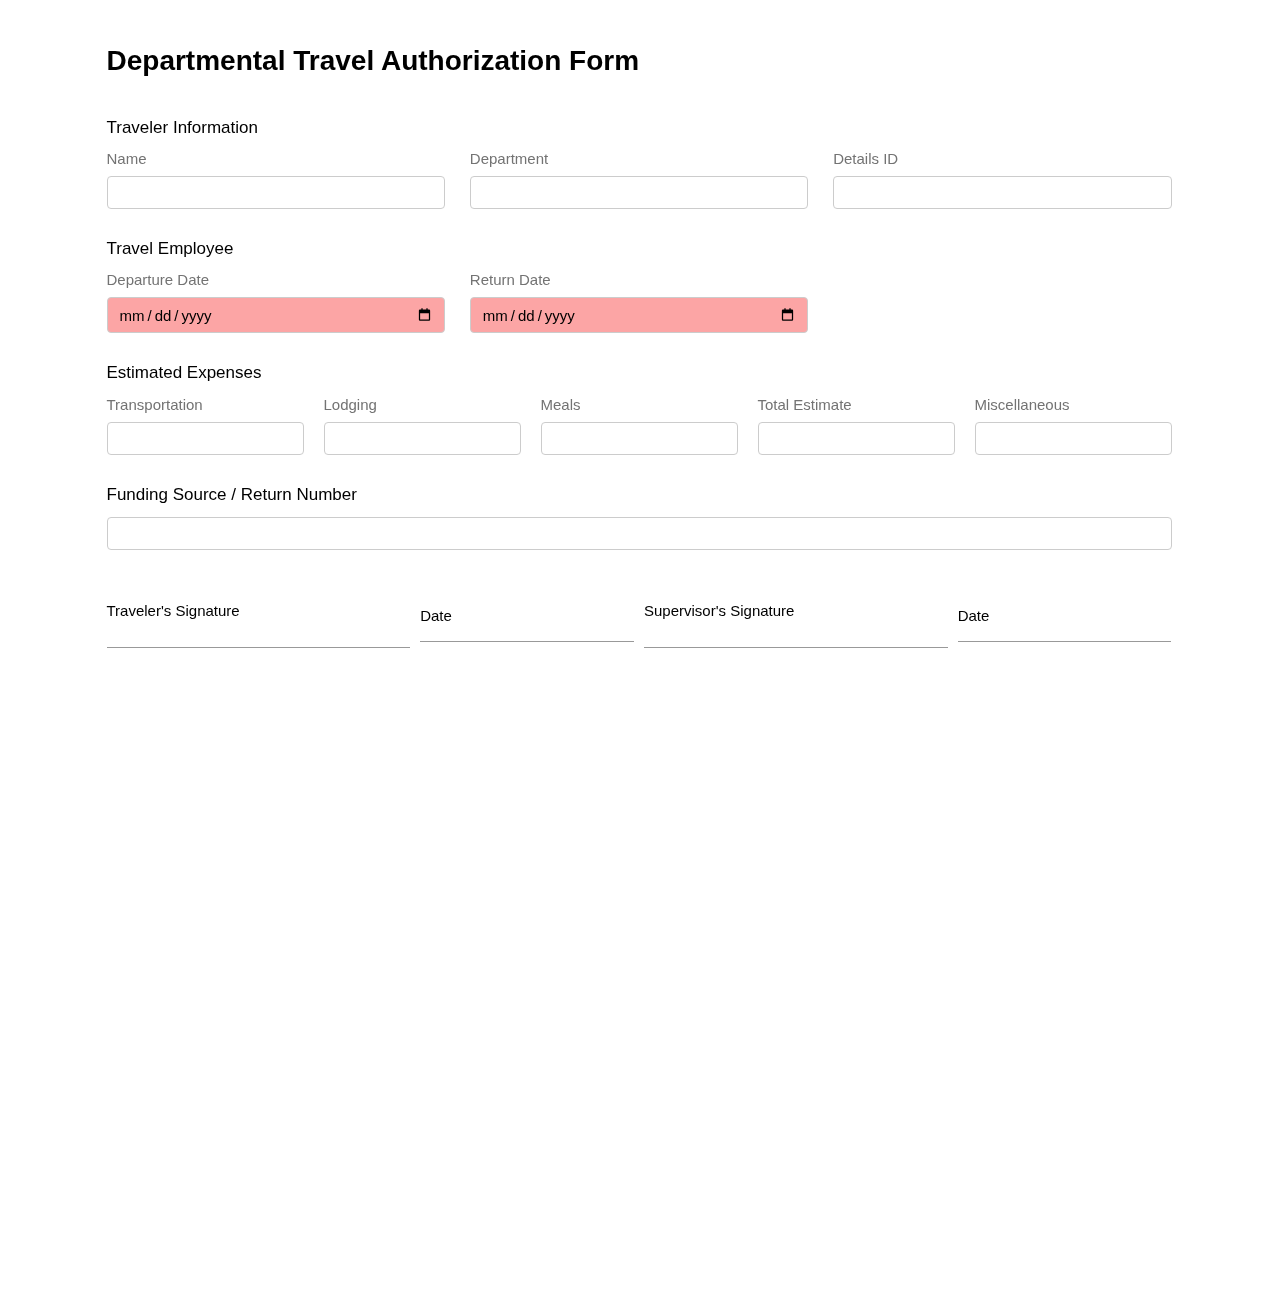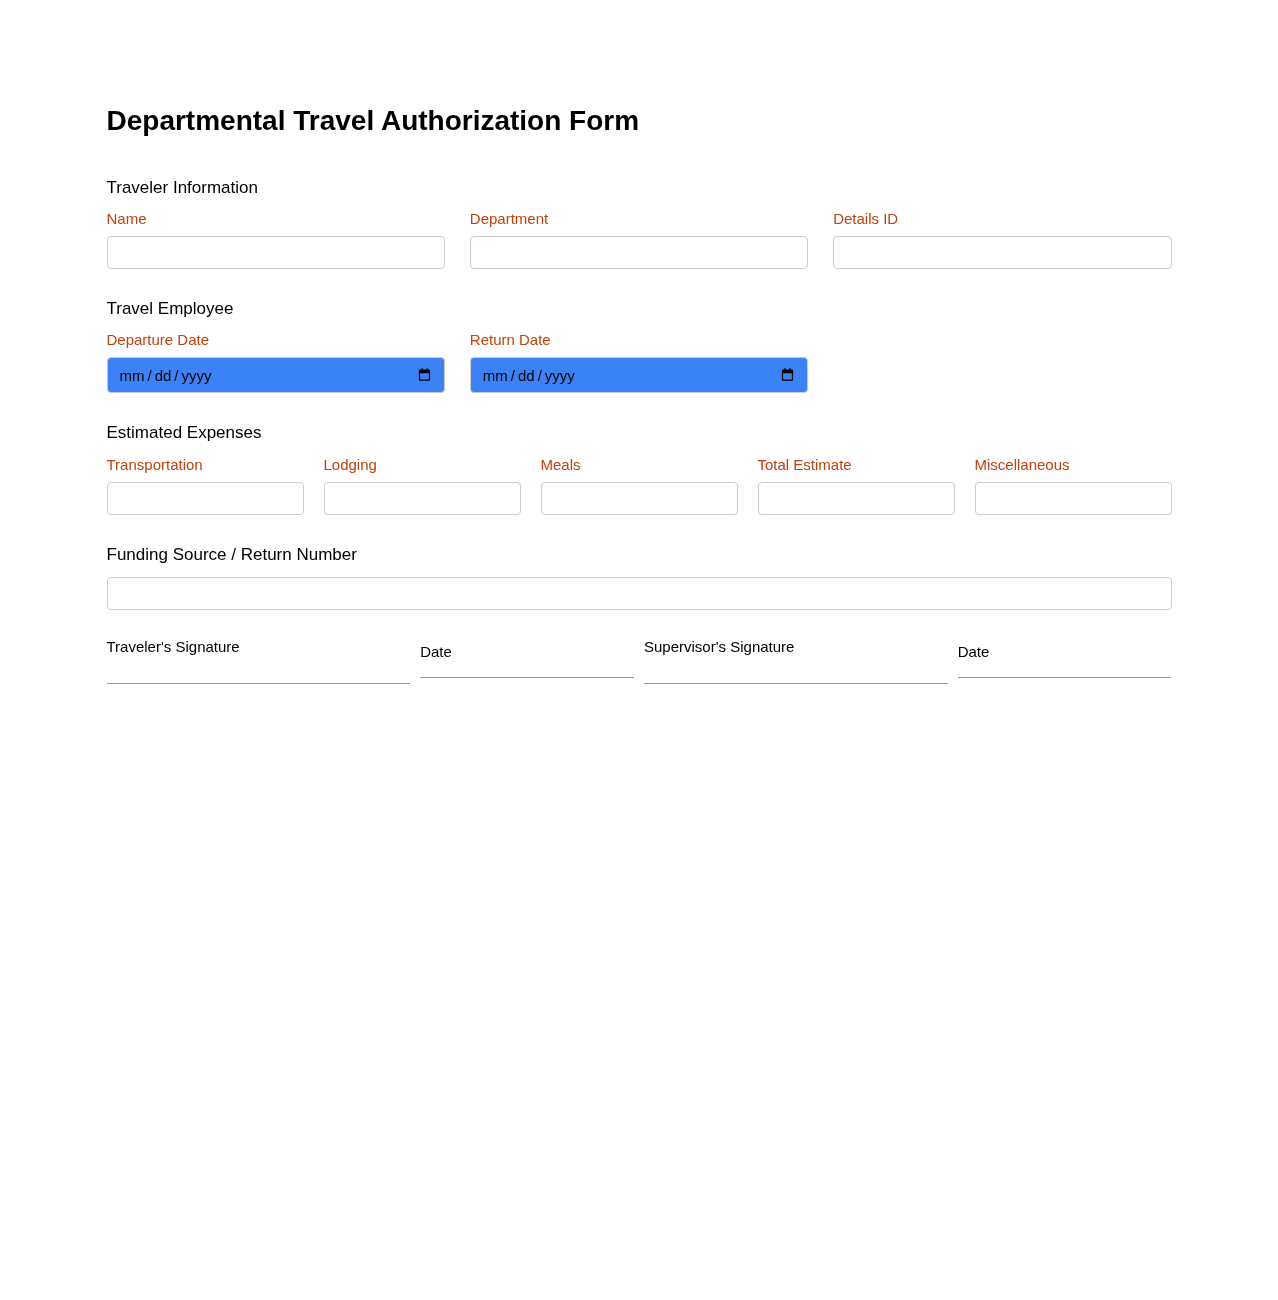--- a/index.html
+++ b/index.html
@@ -7,21 +7,21 @@
     margin: 0;
     padding: 0;
     background: #ffffff;
     font-family: "Liberation Sans", sans-serif;
     color: #000000;
   }
   body { width: 1278px; min-height: 1300px; }
   .container {
     width: 1065px;
     margin: 0 auto;
-    padding-top: 104px;
+    padding-top: 44px;
   }
   h1.form-title {
     font-size: 28px;
     font-weight: 700;
     line-height: 1.2;
     margin: 0 0 40px 0;
   }
   .section-heading {
     font-size: 17px;
     font-weight: 400;
@@ -34,40 +34,40 @@
     margin-bottom: 19px;
   }
   .row-3 { grid-template-columns: repeat(3, 1fr); }
   .row-2 { grid-template-columns: repeat(2, 1fr); }
   .row-5 { grid-template-columns: repeat(5, 1fr); gap: 20px; }
   .field label {
     display: block;
     font-size: 15px;
     line-height: 1.2;
     margin-bottom: 8px;
-    color: #c2410c;
+    color: #737373;
   }
   .text-input {
     width: 100%;
     height: 33px;
     border: 1px solid #cccccc;
     border-radius: 4px;
     background: #ffffff;
     padding: 0 10px;
     font-family: "Liberation Sans", sans-serif;
     font-size: 15px;
     color: #000000;
     outline: none;
   }
   .date-input {
     width: 100%;
     height: 36px;
     border: 1px solid #cccccc;
     border-radius: 4px;
-    background: #3b82f6;
+    background: #fca5a5;
     padding: 0 12px;
     display: flex;
     align-items: center;
     justify-content: space-between;
     cursor: text;
   }
   .date-text {
     font-size: 15px;
     color: #000000;
     display: inline-flex;
@@ -91,21 +91,21 @@
     font-size: 15px;
     color: #000000;
     outline: none;
     resize: both;
   }
   .field-block { margin-bottom: 19px; }
   .sig-grid {
     display: grid;
     grid-template-columns: 1.42fr 1fr 1.42fr 1fr;
     gap: 10px;
-    margin-top: 28px;
+    margin-top: 52px;
   }
   .sig-col label {
     display: block;
     font-size: 15px;
     line-height: 1.2;
   }
   .sig-col.date-col label { padding-top: 5px; }
   .sig-line {
     border-bottom: 1px solid #999999;
     height: 0;

